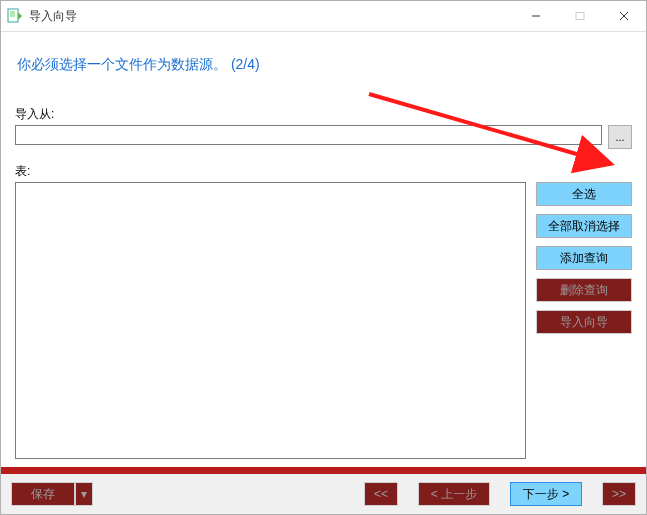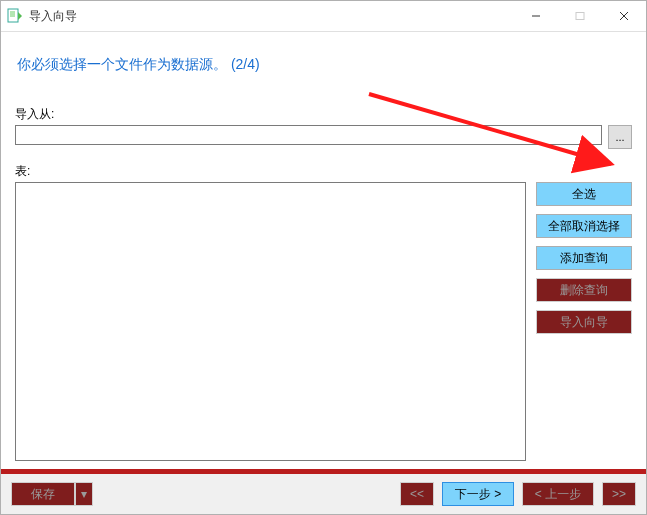--- a/index.html
+++ b/index.html
@@ -15,21 +15,21 @@
   .heading{color:#1a6fd1;font-size:14px;margin:6px 2px 32px 2px}
   .label{margin:0 0 2px 0;}
   .row{display:flex;align-items:stretch;gap:6px;margin-bottom:14px}
   .textinput{flex:1;height:20px;border:1px solid #7a7a7a;background:#fff;box-sizing:border-box;padding:0 4px;font:inherit}
   .browse{width:22px;height:22px;border:1px solid #adadad;background:#e1e1e1;display:flex;align-items:center;justify-content:center;font-size:11px;cursor:pointer}
   .main-row{display:flex;gap:10px;flex:1;min-height:0}
   .listbox{flex:1;border:1px solid #7a7a7a;background:#fff}
   .sidebtns{display:flex;flex-direction:column;gap:8px;width:96px}
   .btn{height:24px;border:1px solid #adadad;background:#7dd3fc;display:flex;align-items:center;justify-content:center;cursor:pointer;font:inherit}
   .btn.disabled{color:#9a9a9a;background:#7f1d1d;border-color:#cfcfcf;cursor:default}
-  .footer{height:40px;border-top:5px solid #b91c1c;background:#f0f0f0;display:flex;align-items:center;padding:0 10px;gap:8px}
+  .footer{height:40px;border-top:7px solid #b91c1c;background:#f0f0f0;display:flex;align-items:center;padding:0 10px;gap:20px}
   .footer .spacer{flex:1}
   .save-wrap{display:flex}
   .save-main{width:64px}
   .save-drop{width:18px;padding:0}
   .navbtn{min-width:34px;padding:0 8px}
   .navbtn.wide{min-width:72px}
   .navbtn.primary{border-color:#2d8fe2}
   
   .arrow{position:absolute;top:60px;left:366px;pointer-events:none}
 </style>
@@ -101,18 +101,18 @@
 
   </div>
 
   <div class="footer">
     <div class="save-wrap">
       <button class="btn save-main disabled">保存</button>
       <button class="btn save-drop disabled">▾</button>
     </div>
     <span class="spacer"></span>
     <button class="btn navbtn disabled">&lt;&lt;</button>
+    <button class="btn navbtn wide disabled">&lt; 上一步</button>
     <button class="btn navbtn wide primary">下一步 &gt;</button>
-    <button class="btn navbtn wide disabled">&lt; 上一步</button>
     <button class="btn navbtn disabled">&gt;&gt;</button>
   </div>
 
 </div>
 
 </body></html>

